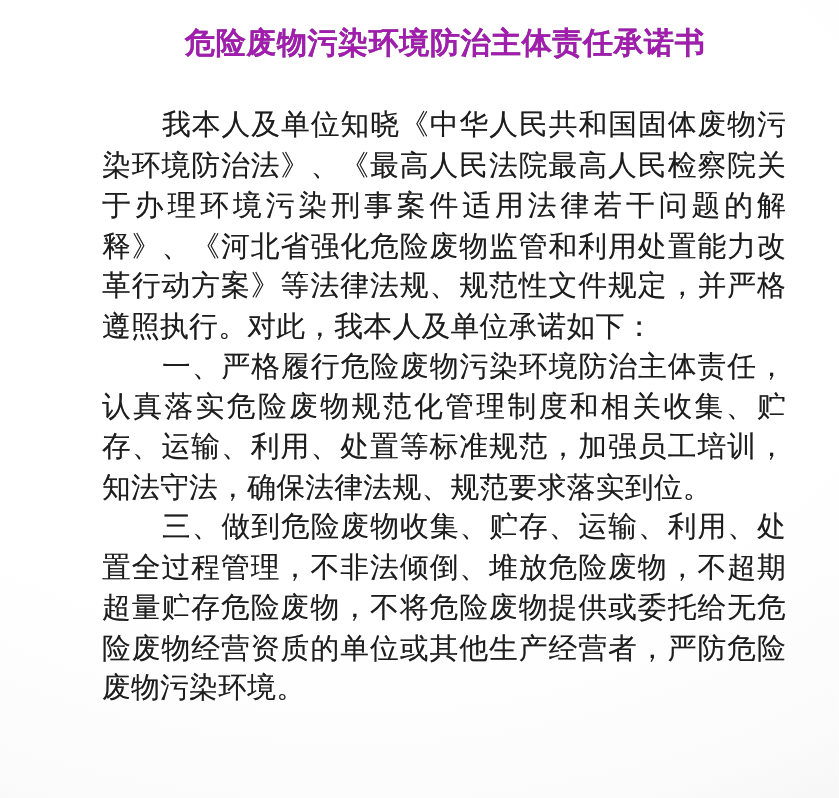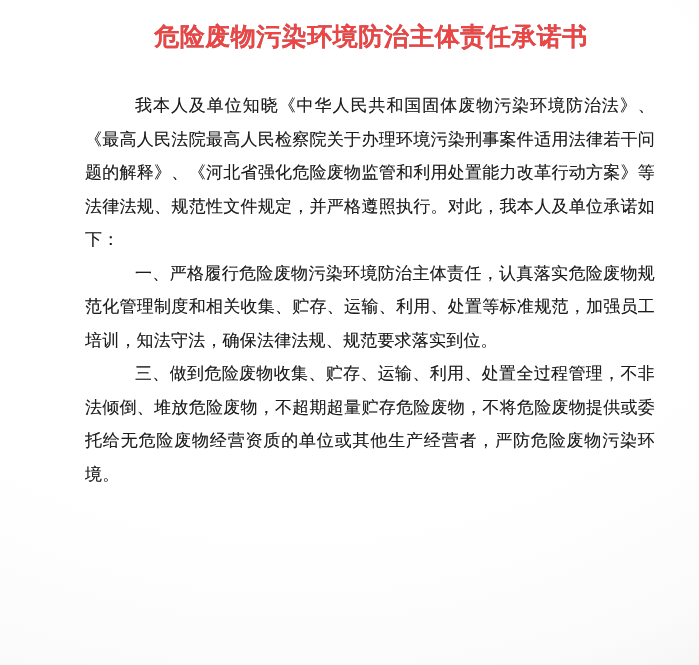--- a/index.html
+++ b/index.html
@@ -26,31 +26,31 @@
   .doc-title {
     margin: 0;
     width: 470px;
     margin-left: 136px;          
     text-align: center;
     font-size: 25px;
     font-weight: bold;
     letter-spacing: 0.5px;
     line-height: 31px;
     white-space: nowrap;
-    color: #ef4444;
+    color: #a21caf;
     text-shadow: 0 0 0.5px rgba(20,20,20,0.55); 
   }
   .doc-body {
     margin-top: 37px;
     margin-left: 85px;
     width: 570px;
   }
   .para {
     margin: 0;
-    font-size: 17px;
+    font-size: 24px;
     line-height: 33.5px;
     text-align: justify;
     text-justify: inter-ideograph;
     text-indent: 50px;
     letter-spacing: 0.2px;
     color: #1d1d1d;
     text-shadow: 0 0 0.4px rgba(25,25,25,0.45);
   }
 </style>
 </head>

